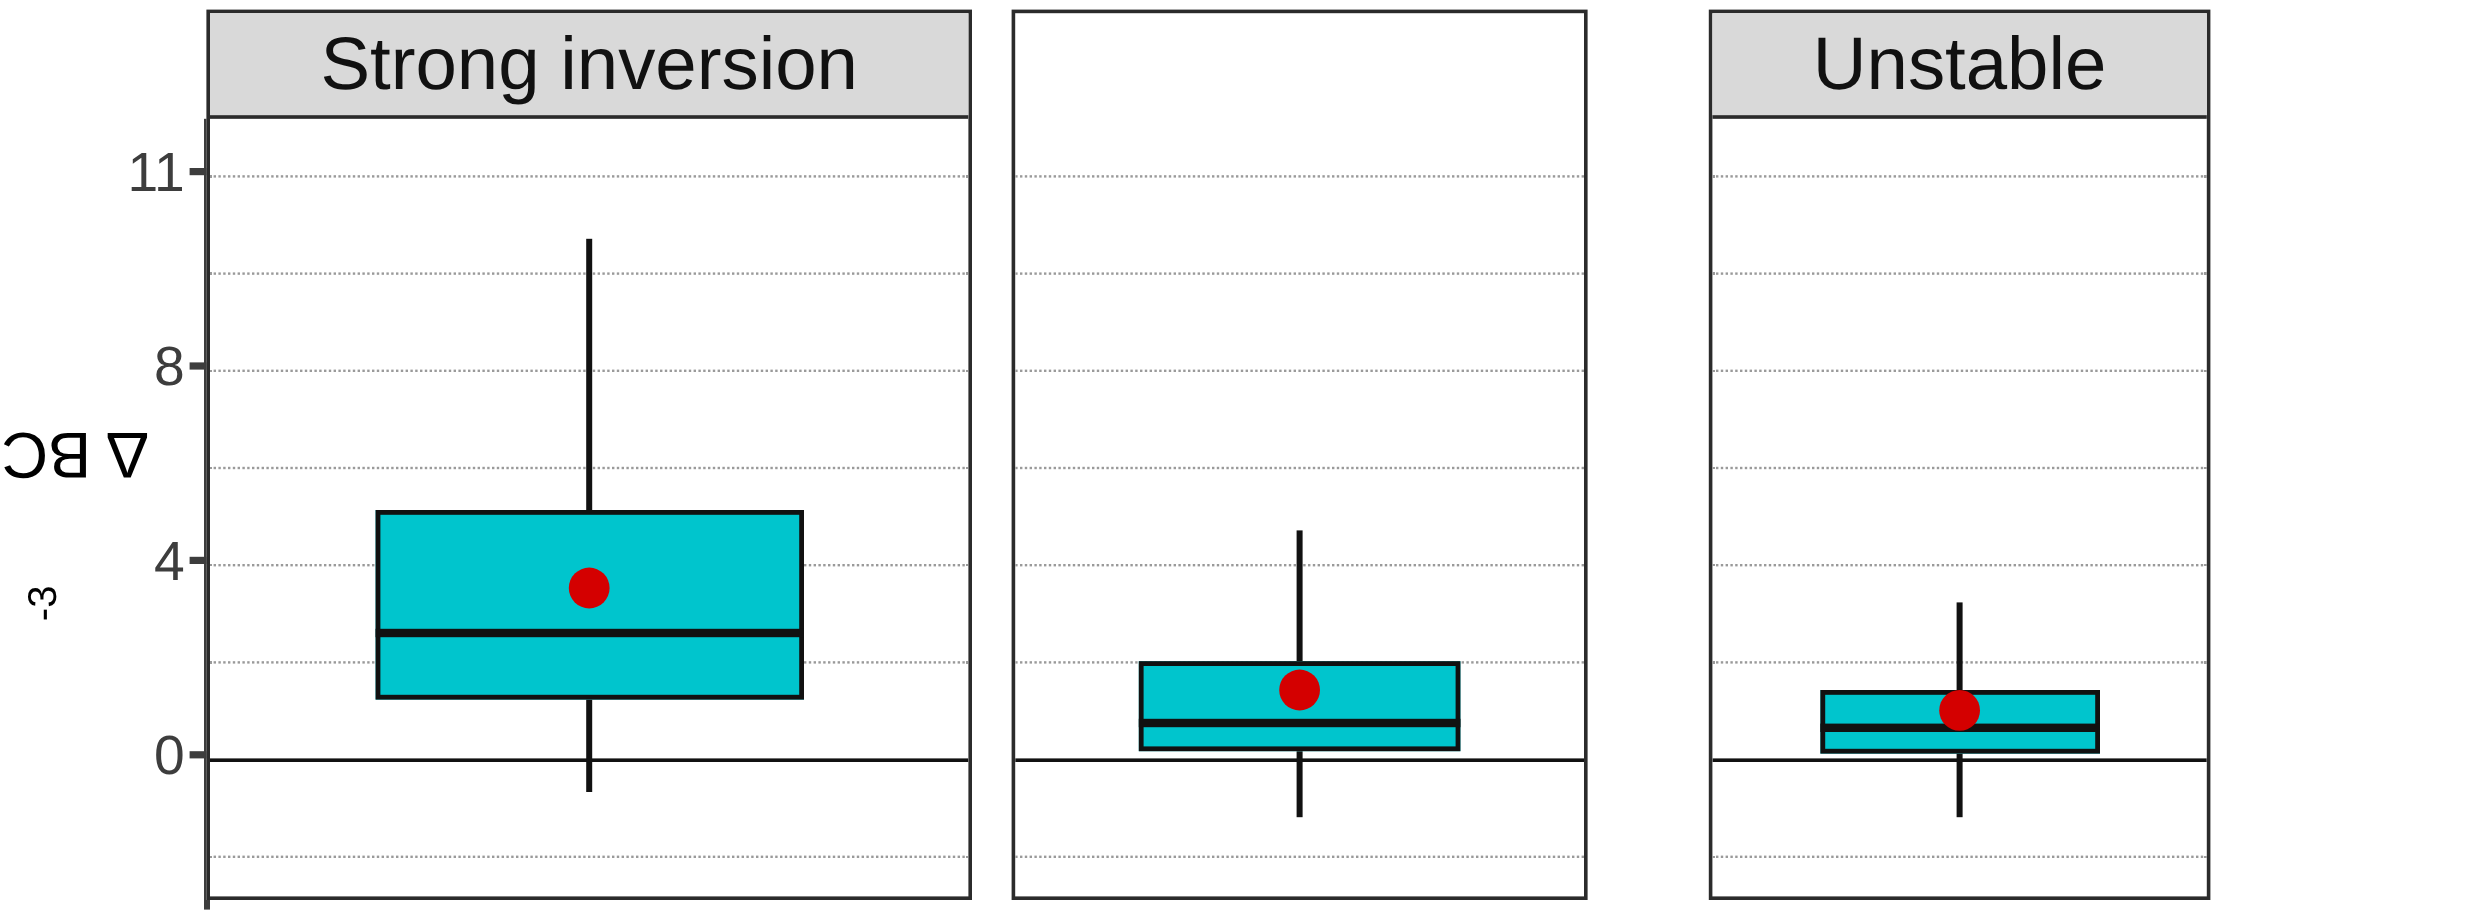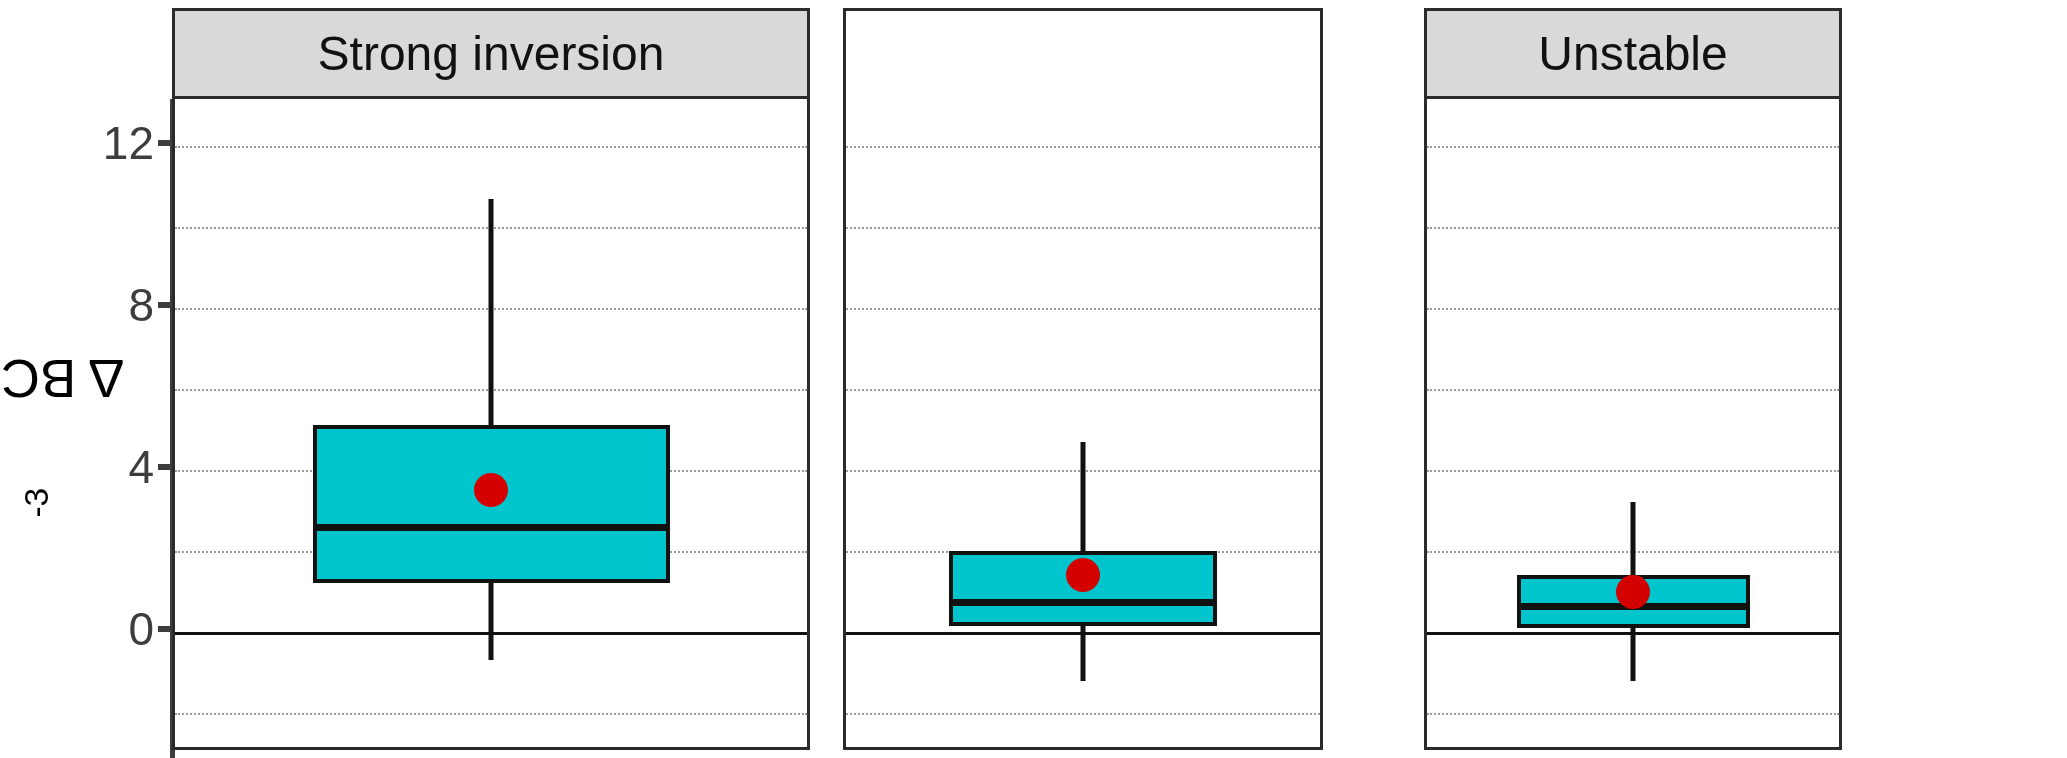--- a/index.html
+++ b/index.html
@@ -40,21 +40,21 @@
   .panel{
     position:absolute; top:8px; height:742px;
     border:3px solid #2b2b2b; box-sizing:border-box; background:#ffffff;
   }
   .strip{
     position:absolute; left:0; right:0; top:0; height:88px;
     background:#d9d9d9; border-bottom:3px solid #2b2b2b;
     display:flex; align-items:center; justify-content:center;
     box-sizing:border-box;
   }
-  .strip-label{font-size:48px; color:#111; white-space:nowrap;}
+  .strip-label{font-size:62px; color:#111; white-space:nowrap;}
 
   .plotarea{
     position:absolute; left:0; right:0; top:91px; bottom:0;
     overflow:hidden;
   }
 
   .gridline{position:absolute;left:0;right:0;height:0;border-top:2px dotted #9a9a9a;}
   .zeroline{position:absolute;left:0;right:0;height:0;border-top:3px solid #111;}
 
   
@@ -74,21 +74,21 @@
   <div id="ylab">
     <span>
       <span>Δ BC (μg m</span><sup>-3</sup><span>)</span>
     </span>
   </div>
 
   <div id="yticks">
       <div class="ytick-lab" style="top: 629px;">0</div>
       <div class="ytick-lab" style="top: 467px;">4</div>
       <div class="ytick-lab" style="top: 305px;">8</div>
-      <div class="ytick-lab" style="top: 143px;">12</div>
+      <div class="ytick-lab" style="top: 143px;">11</div>
     </div>
   <div id="yaxisline"></div>
 
   <div id="panels">
       <div class="panel" style="left: 172px; width: 638px;">
         <div class="strip">
           <div class="strip-label">Strong inversion</div>
         </div>
         <div class="plotarea">
           <div class="gridline" style="top: 611px;"></div>

